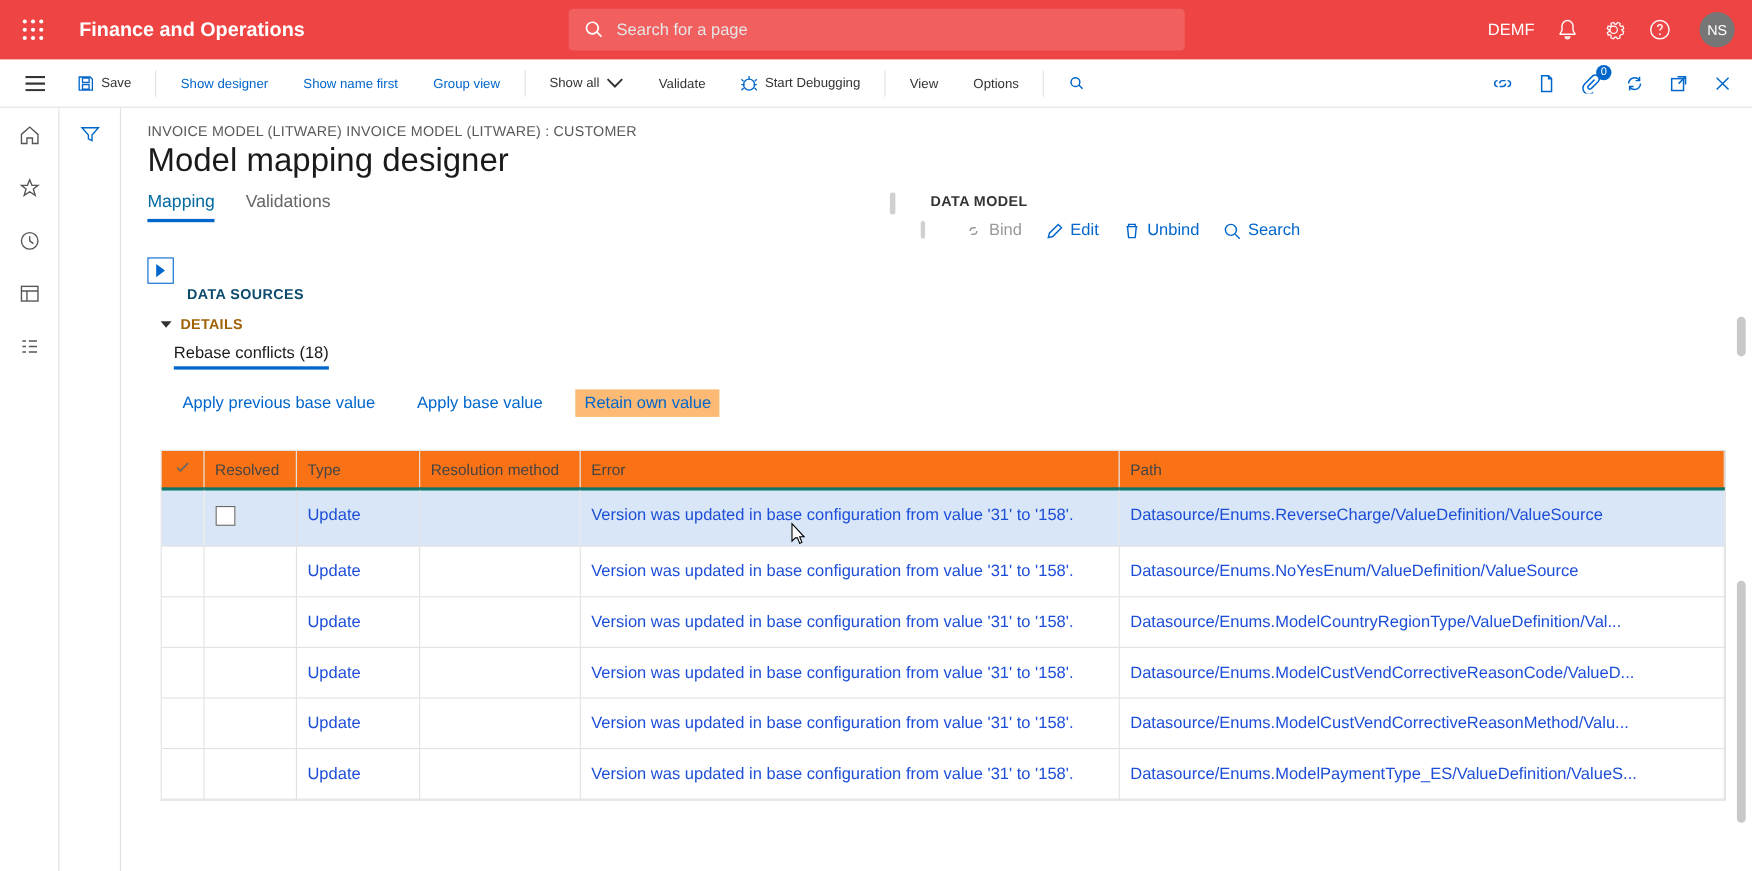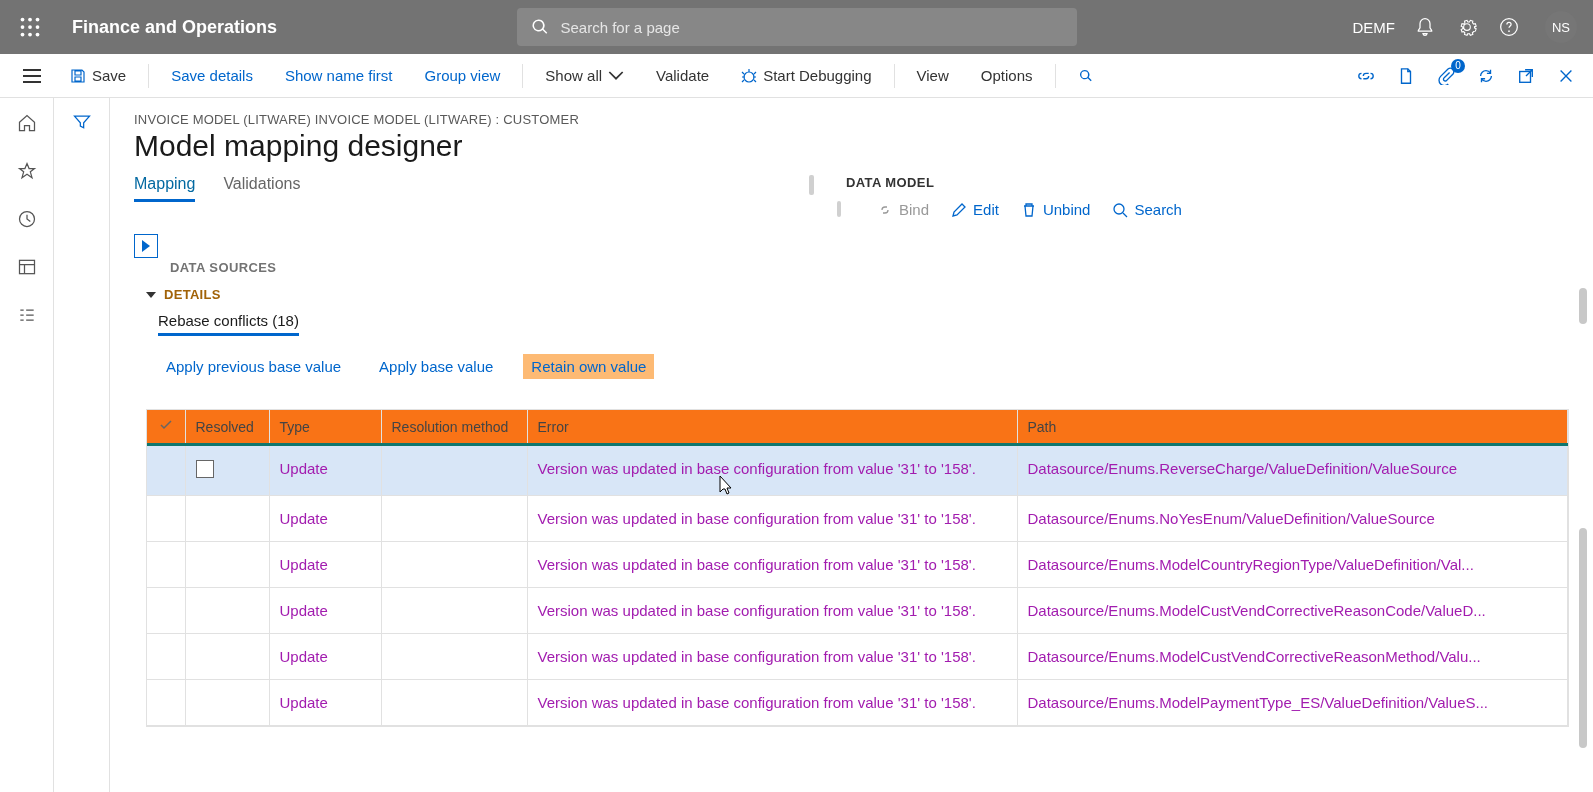--- a/index.html
+++ b/index.html
@@ -1,38 +1,38 @@
 <!DOCTYPE html>
 <html><head>
 <meta charset="utf-8">
 <style>
 * { margin: 0; padding: 0; box-sizing: border-box; font-family: 'Segoe UI', Tahoma, sans-serif; }
 body { width: 1593px; height: 792px; background: #fff; overflow: hidden; position: relative; }
 
 
-.topnav { height: 54px; background: #737373; display: flex; align-items: center; color: #fff; padding: 0 12px; }
+.topnav { height: 54px; background: #ef4444; display: flex; align-items: center; color: #fff; padding: 0 12px; }
 .waffle { width: 36px; height: 36px; display: flex; align-items: center; justify-content: center; cursor: pointer; }
 .waffle svg { width: 20px; height: 20px; fill: #fff; }
 .app-title { margin-left: 24px; font-size: 18px; font-weight: 600; }
 .search-wrap { margin-left: auto; margin-right: auto; position: absolute; left: 50%; transform: translateX(-50%); }
 .search-box { width: 560px; height: 38px; background: rgba(255,255,255,0.15); border-radius: 4px; display: flex; align-items: center; padding: 0 14px; }
 .search-box svg { width: 18px; height: 18px; fill: #fff; margin-right: 12px; }
 .search-box input { background: transparent; border: none; outline: none; color: #fff; font-size: 15px; flex: 1; }
 .search-box input::placeholder { color: #e6e6e6; }
 .topnav-right { margin-left: auto; display: flex; align-items: center; gap: 18px; }
 .topnav-right .company { font-size: 15px; }
 .topnav-right .icon-btn { width: 24px; height: 24px; display: flex; align-items: center; justify-content: center; cursor: pointer; }
 .topnav-right svg { width: 20px; height: 20px; fill: #fff; }
 .avatar { width: 32px; height: 32px; border-radius: 50%; background: #767676; display: flex; align-items: center; justify-content: center; font-size: 13px; font-weight: 500; color: #fff; margin-left: 6px; margin-right: 4px; }
 
 
 .cmdbar { height: 44px; border-bottom: 1px solid #e1e1e1; display: flex; align-items: center; padding: 0 12px; gap: 4px; }
 .cmdbar .ham { width: 40px; display: flex; align-items: center; justify-content: center; cursor: pointer; }
 .cmdbar .ham svg { width: 18px; height: 14px; fill: #333; }
-.cmd-item { display: flex; align-items: center; gap: 6px; padding: 6px 14px; font-size: 15px; cursor: pointer; color: #333; }
+.cmd-item { display: flex; gap: 6px; padding: 6px 14px; font-size: 12px; cursor: pointer; color: #333; }
 .cmd-item.link { color: #0066cc; }
 .cmd-item svg { width: 16px; height: 16px; }
 .cmd-sep { width: 1px; height: 24px; background: #e1e1e1; margin: 0 4px; }
 .cmdbar-right { margin-left: auto; display: flex; align-items: center; gap: 10px; }
 .cmdbar-right .ic { width: 30px; height: 30px; display: flex; align-items: center; justify-content: center; cursor: pointer; position: relative; }
 .cmdbar-right svg { width: 18px; height: 18px; }
 .badge { position: absolute; top: -2px; right: -4px; background: #0066cc; color: #fff; font-size: 10px; border-radius: 8px; padding: 0 4px; min-width: 14px; height: 14px; display: flex; align-items: center; justify-content: center; }
 
 
 .leftrail { position: absolute; top: 98px; left: 0; width: 54px; height: calc(792px - 98px); border-right: 1px solid #e1e1e1; display: flex; flex-direction: column; align-items: center; padding-top: 14px; gap: 26px; }
@@ -63,39 +63,39 @@
 .pane-action { display: flex; align-items: center; gap: 6px; font-size: 15px; cursor: pointer; }
 .pane-action.disabled { color: #999; }
 .pane-action.link { color: #0066cc; }
 .pane-action svg { width: 16px; height: 16px; }
 .vert-splitter { width: 5px; height: 20px; background: #d0d0d0; border-radius: 2px; margin-right: 14px; }
 
 
 .ds-header { display: flex; align-items: center; gap: 12px; margin-bottom: 12px; }
 .ds-expand-btn { width: 24px; height: 24px; border: 1px solid #0066cc; display: flex; align-items: center; justify-content: center; cursor: pointer; }
 .ds-expand-btn svg { width: 10px; height: 12px; fill: #0066cc; }
-.ds-title { font-size: 13px; font-weight: 600; letter-spacing: 0.4px; color: #737373; margin-top: 44px; }
+.ds-title { font-size: 13px; font-weight: 600; letter-spacing: 0.4px; color: #0c4a6e; margin-top: 44px; }
 
 
 .details-hdr { display: flex; align-items: center; gap: 8px; font-size: 13px; font-weight: 600; letter-spacing: 0.3px; color: #a16207; margin-bottom: 10px; margin-left: 12px; }
 .details-hdr .caret { width: 0; height: 0; border-left: 5px solid transparent; border-right: 5px solid transparent; border-top: 6px solid #333; }
 
 .subtabs { margin-left: 24px; margin-bottom: 18px; }
 .subtab { display: inline-block; font-size: 15px; color: #1a1a1a; padding-bottom: 4px; border-bottom: 3px solid #0066cc; cursor: pointer; }
 
 
 .action-links { display: flex; gap: 22px; margin-left: 24px; margin-bottom: 30px; }
 .action-link { font-size: 15px; color: #0066cc; cursor: pointer; padding: 4px 8px; }
 .action-link.hover { background: #fdba74; }
 
 
 .tbl-wrap { margin-left: 12px; border: 1px solid #e1e1e1; position: relative; }
 .tbl { width: 100%; border-collapse: collapse; table-layout: fixed; }
 .tbl th { text-align: left; font-weight: 400; font-size: 14px; color: #444; padding: 8px 10px; border-bottom: 3px solid #0f766e; border-right: 1px solid #e1e1e1; background: #f97316; }
-.tbl td { font-size: 15px; color: #a21caf; padding: 14px 10px; border-bottom: 1px solid #e1e1e1; border-right: 1px solid #e1e1e1; vertical-align: top; white-space: nowrap; overflow: hidden; text-overflow: ellipsis; margin-left: 21px; }
+.tbl td { font-size: 15px; color: #1d4ed8; padding: 14px 10px; border-bottom: 1px solid #e1e1e1; border-right: 1px solid #e1e1e1; vertical-align: top; white-space: nowrap; overflow: hidden; text-overflow: ellipsis; margin-left: 21px; }
 .tbl th:first-child, .tbl td:first-child { width: 38px; text-align: center; }
 .tbl th:nth-child(2), .tbl td:nth-child(2) { width: 84px; }
 .tbl th:nth-child(3), .tbl td:nth-child(3) { width: 112px; }
 .tbl th:nth-child(4), .tbl td:nth-child(4) { width: 146px; }
 .tbl th:nth-child(5), .tbl td:nth-child(5) { width: 490px; }
 .tbl tr.selected td { background: #d8e6f7; }
 .chk { width: 18px; height: 18px; border: 1px solid #666; display: inline-block; background: #fff; }
 .sel-caret { width: 14px; height: 14px; }
 
 
@@ -163,21 +163,21 @@
         <rect y="12" width="18" height="2"></rect>
       </svg>
     </div>
   <div class="cmd-item">
     <svg viewBox="0 0 16 16">
         <path d="M2 2h10l2 2v10H2V2zm3 1v4h6V3H5zm0 6v4h6V9H5z" fill="none" stroke="#0066cc" stroke-width="1.2"></path>
       </svg>
     <span>Save</span>
   </div>
   <div class="cmd-sep"></div>
-  <div class="cmd-item link">Save details</div>
+  <div class="cmd-item link">Show designer</div>
   <div class="cmd-item link">Show name first</div>
   <div class="cmd-item link">Group view</div>
   <div class="cmd-sep"></div>
   <div class="cmd-item">
     <span>Show all</span>
     <svg viewBox="0 0 12 8">
         <path d="M1 1l5 5 5-5" fill="none" stroke="#333" stroke-width="1.3"></path>
       </svg>
   </div>
   <div class="cmd-item">Validate</div>

